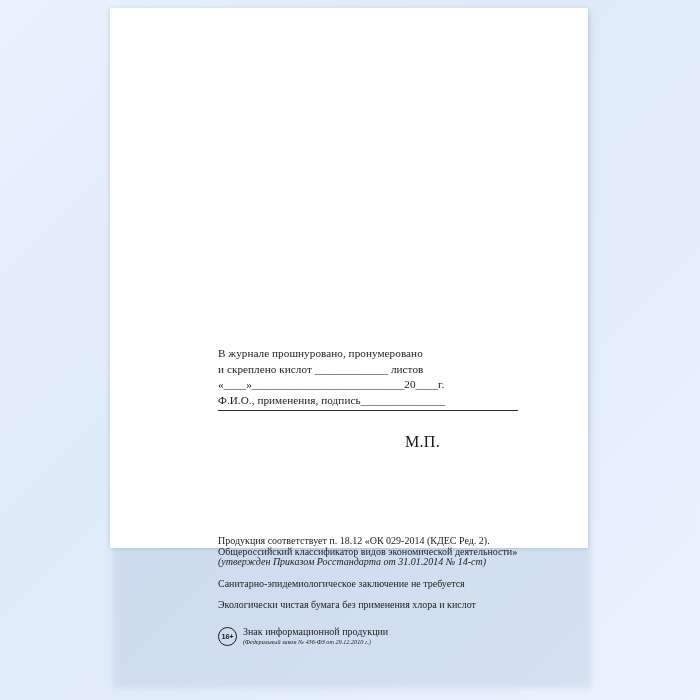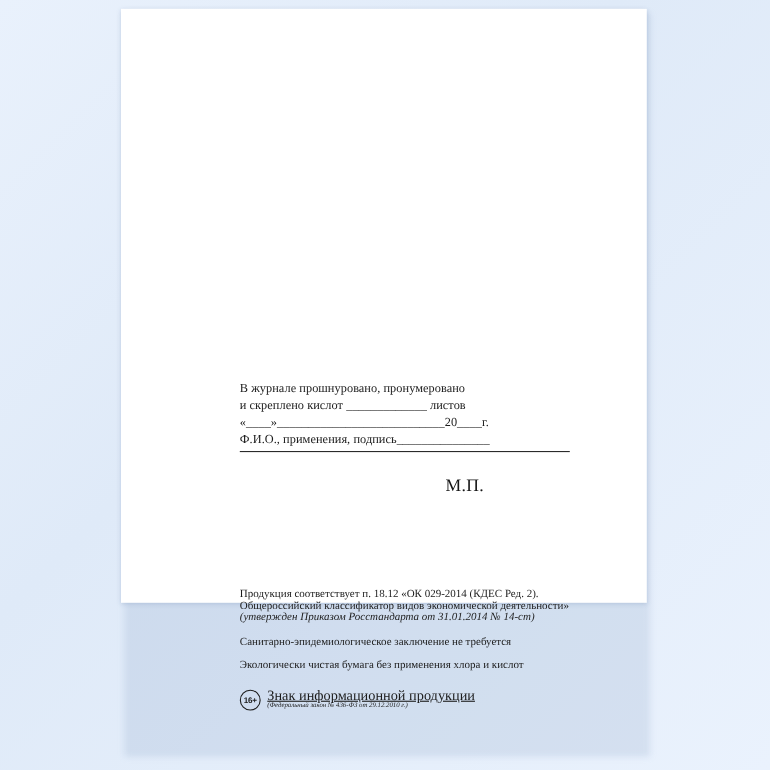--- a/index.html
+++ b/index.html
@@ -117,23 +117,22 @@
     justify-content: center;
     flex: 0 0 auto;
     margin-top: 0px;
     letter-spacing: -0.2px;
   }
   .age-text {
     margin-left: 6px;
     padding-top: 1px;
   }
   .age-text p.main {
-    font-size: 13px;
+    font-size: 10px;
     line-height: 10px;
-    text-decoration: underline;
   }
   .age-text p.sub {
     font-size: 6.2px;
     line-height: 9px;
     font-style: italic;
   }
 </style>
 </head>
 <body>
 

